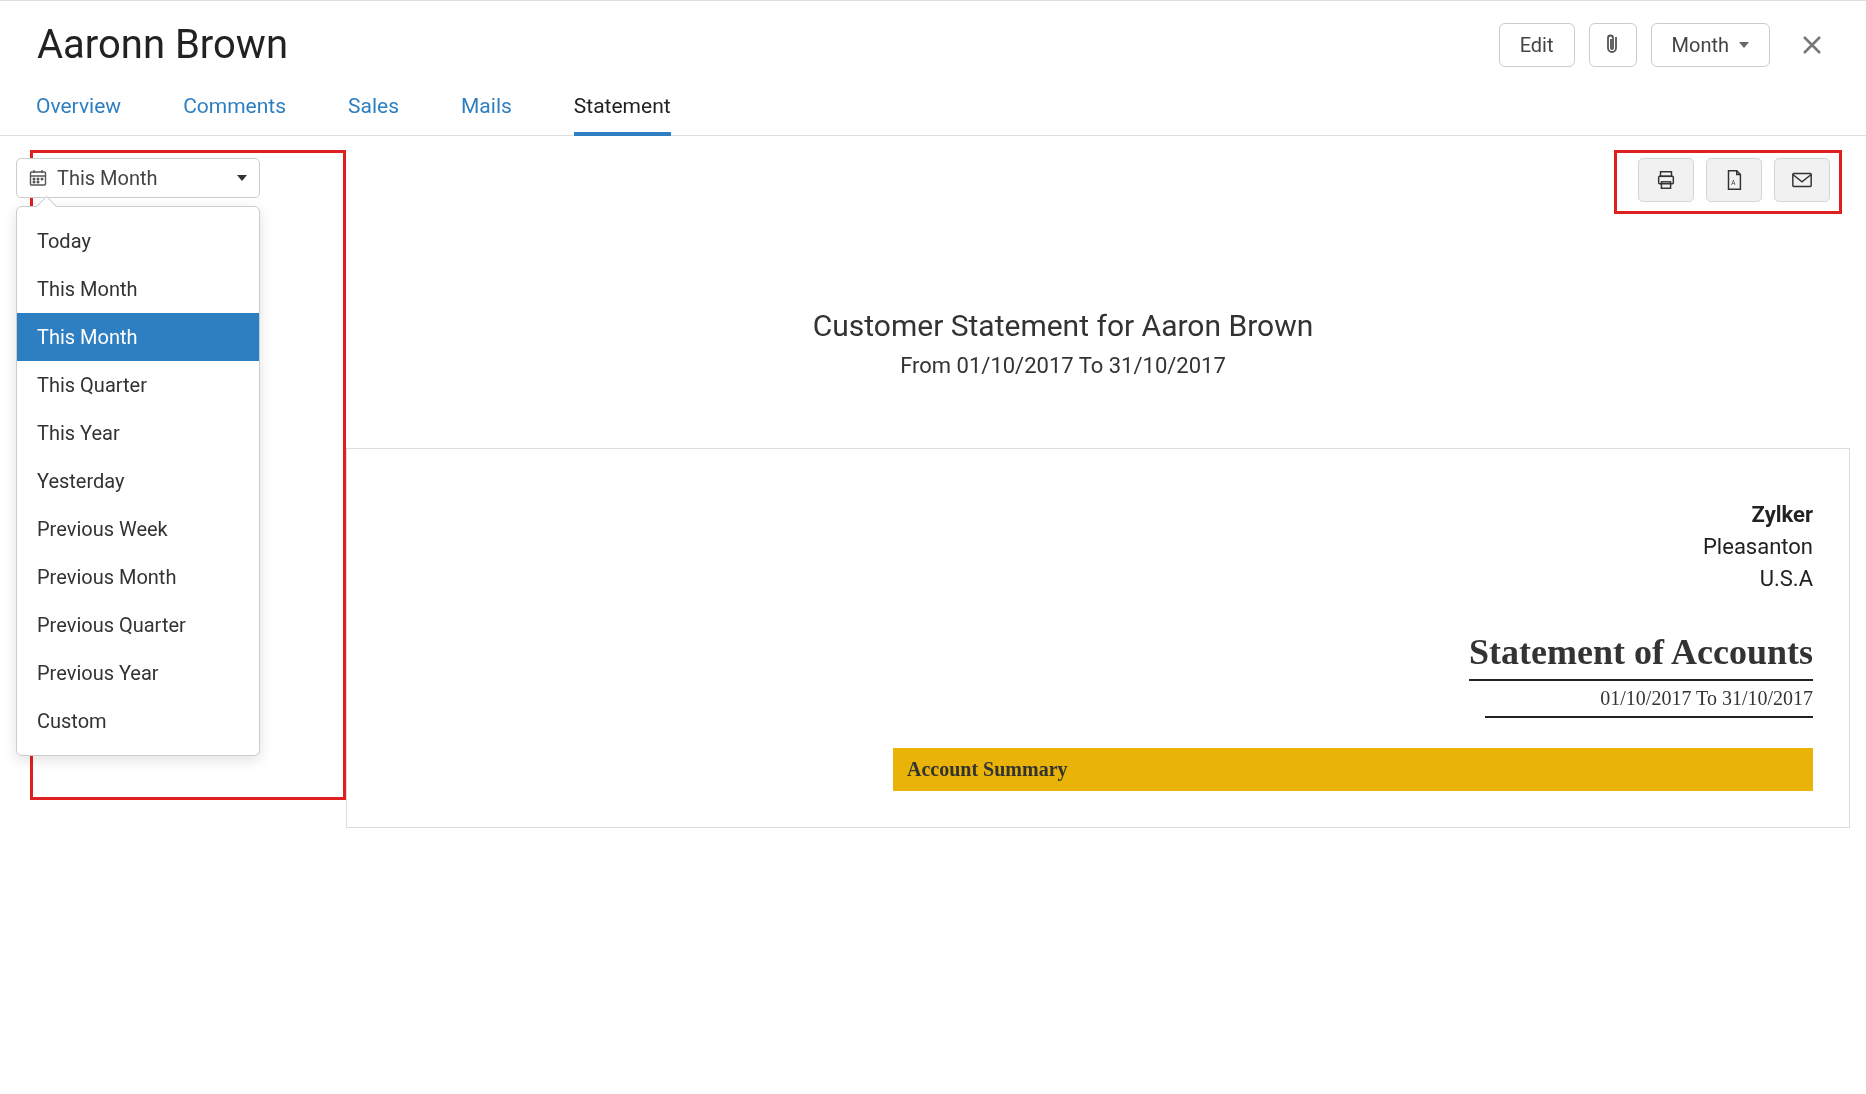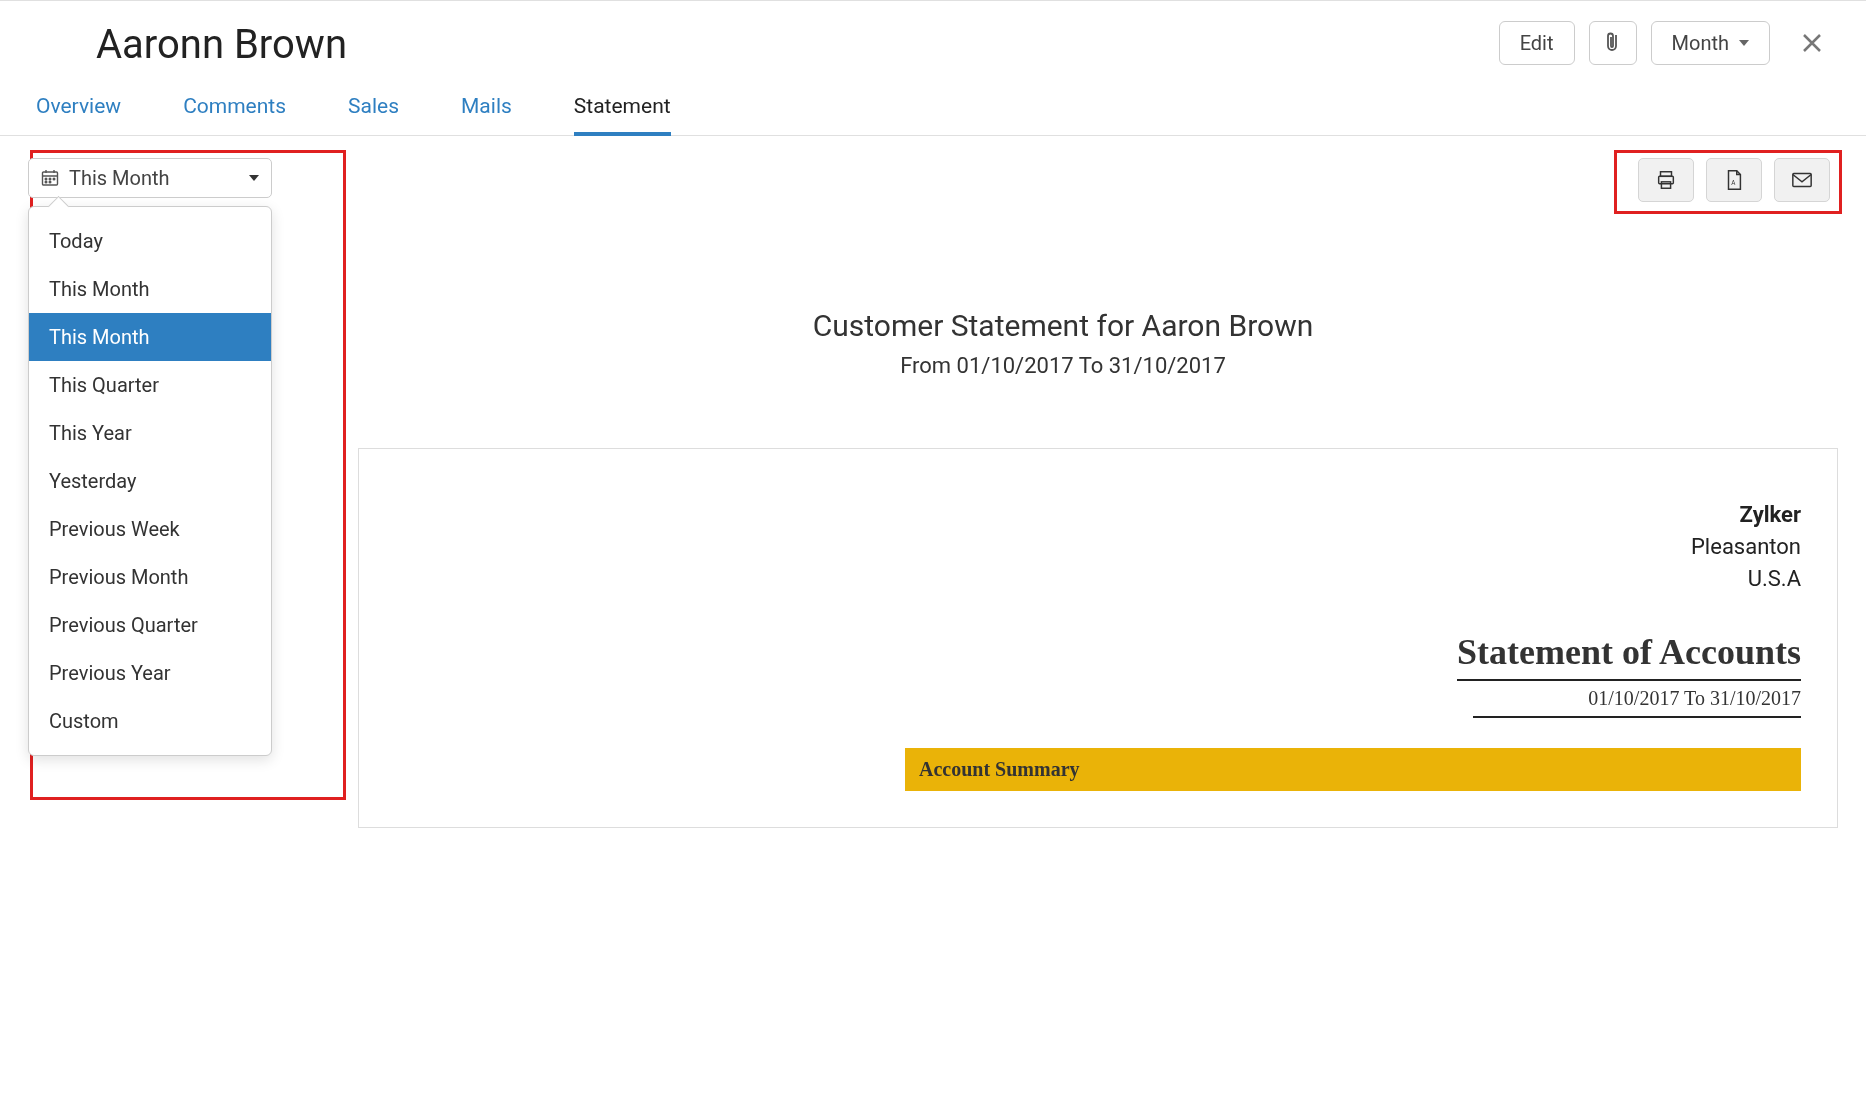--- a/index.html
+++ b/index.html
@@ -11,24 +11,23 @@
     body {
       background: #fff;
       color: #333;
     }
     .page {
       border-top: 1px solid #e0e0e0;
       width: 100%;
     }
     .header-row {
       display: flex;
-      align-items: flex-start;
+      align-items: center;
       justify-content: space-between;
-      padding: 20px 36px 16px 48px;
-      margin-left: 48px;
+      padding: 20px 36px 16px 37px;
     }
     .customer-name {
       font-size: 40px;
       font-weight: 400;
       color: #222;
     }
     .header-actions {
       display: flex;
       align-items: center;
       gap: 14px;
@@ -85,21 +84,21 @@
       cursor: pointer;
       border-bottom: 4px solid transparent;
       margin-bottom: -1px;
     }
     .tab.active {
       color: #222;
       border-bottom-color: #2e7fc1;
     }
     .content-area {
       position: relative;
-      padding: 22px 28px;
+      padding: 22px 16px;
     }
     .highlight-box-left {
       position: absolute;
       left: 30px;
       top: 14px;
       width: 316px;
       height: 650px;
       border: 3px solid #e02020;
       pointer-events: none;
     }

